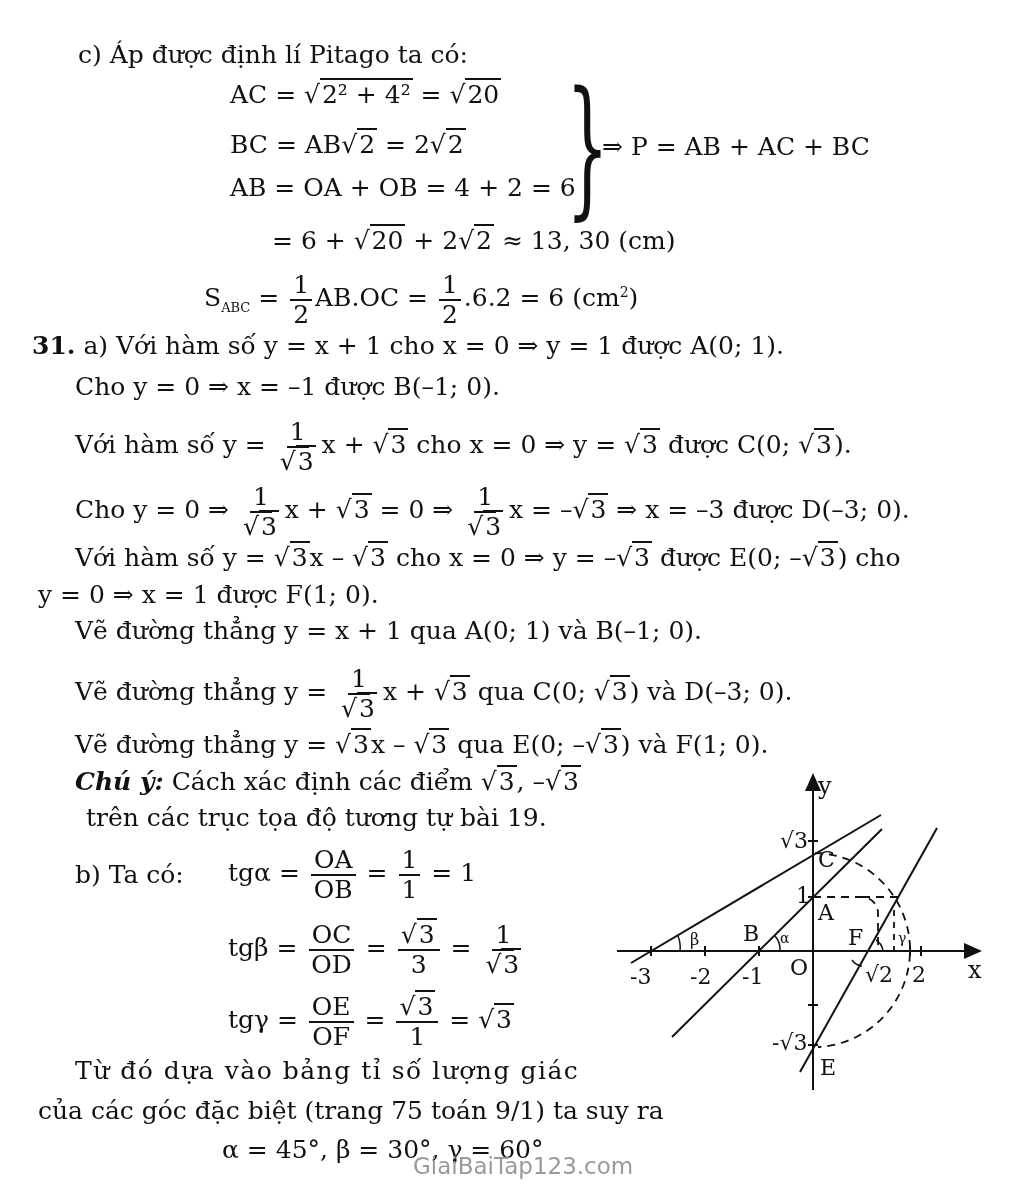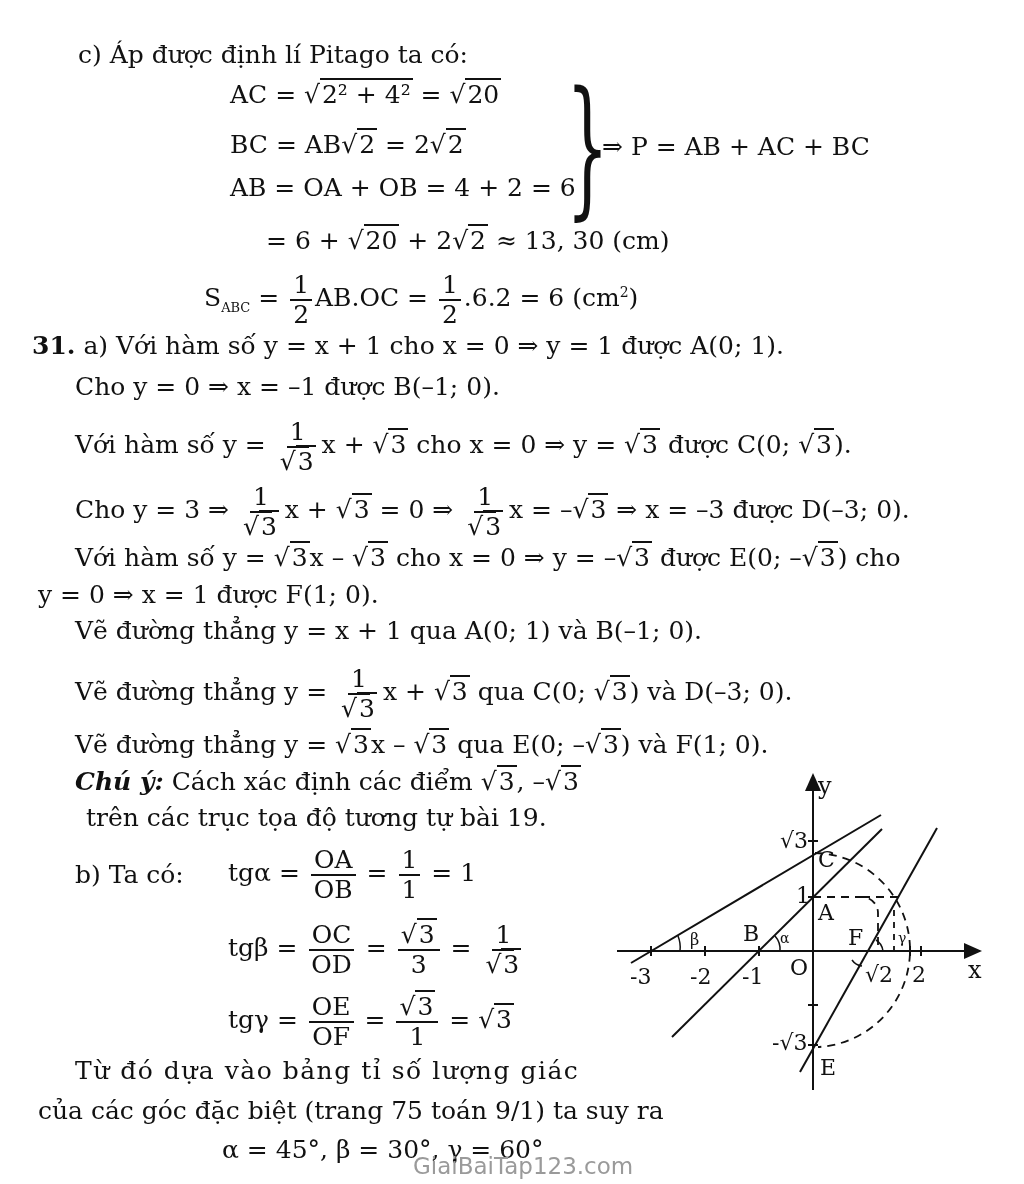--- a/index.html
+++ b/index.html
@@ -31,21 +31,21 @@
 <div class="ln" style="left:230px;top:130px;">
   <span>BC = AB</span><span class="sqrt">√<span class="rad">2</span></span><span> = 2</span><span class="sqrt">√<span class="rad">2</span></span>
 </div>
 
 <div class="ln" style="left:230px;top:173px;">AB = OA + OB = 4 + 2 = 6</div>
 
 <div class="brace">}</div>
 
 <div class="ln" style="left:602px;top:132px;">⇒ P = AB + AC + BC</div>
 
-<div class="ln" style="left:266px;top:226px;">
+<div class="ln" style="left:272px;top:226px;">
   <span>= 6 + </span><span class="sqrt">√<span class="rad">20</span></span><span> + 2</span><span class="sqrt">√<span class="rad">2</span></span><span> ≈ 13, 30 (cm)</span>
 </div>
 
 <div class="ln" style="left:204px;top:262px;line-height:60px;">
   <span>S</span><sub>ABC</sub><span> = </span><span class="frac">
       <span class="num">1</span>
       <span class="den">2</span>
     </span><span>AB.OC = </span><span class="frac">
       <span class="num">1</span>
       <span class="den">2</span>
@@ -58,21 +58,21 @@
 <div class="ln" style="left:75px;top:372px;">Cho y = 0 ⇒ x = –1 được B(–1; 0).</div>
 
 <div class="ln" style="left:75px;top:415px;line-height:60px;">
   <span>Với hàm số  y = </span><span class="frac">
       <span class="num">1</span>
       <span class="den">√<span class="sqrt"><span class="rad">3</span></span></span>
     </span><span>x + </span>√<span class="sqrt"><span class="rad">3</span></span><span> cho x = 0 ⇒ y = </span>√<span class="sqrt"><span class="rad">3</span></span><span>  được  C(0; </span>√<span class="sqrt"><span class="rad">3</span></span><span>).</span>
 </div>
 
 <div class="ln" style="left:75px;top:480px;line-height:60px;">
-  <span>Cho  y = 3 ⇒ </span><span class="frac">
+  <span>Cho  y = 0 ⇒ </span><span class="frac">
       <span class="num">1</span>
       <span class="den">√<span class="sqrt"><span class="rad">3</span></span></span>
     </span><span>x + </span>√<span class="sqrt"><span class="rad">3</span></span><span> = 0 ⇒ </span><span class="frac">
       <span class="num">1</span>
       <span class="den">√<span class="sqrt"><span class="rad">3</span></span></span>
     </span><span>x = –</span>√<span class="sqrt"><span class="rad">3</span></span><span> ⇒ x = –3  được D(–3; 0).</span>
 </div>
 
 <div class="ln" style="left:75px;top:543px;">
   <span>Với hàm số  y = </span>√<span class="sqrt"><span class="rad">3</span></span><span>x – </span>√<span class="sqrt"><span class="rad">3</span></span><span> cho x = 0 ⇒ y = –</span>√<span class="sqrt"><span class="rad">3</span></span><span>  được  E(0; –</span>√<span class="sqrt"><span class="rad">3</span></span><span>)  cho</span>

